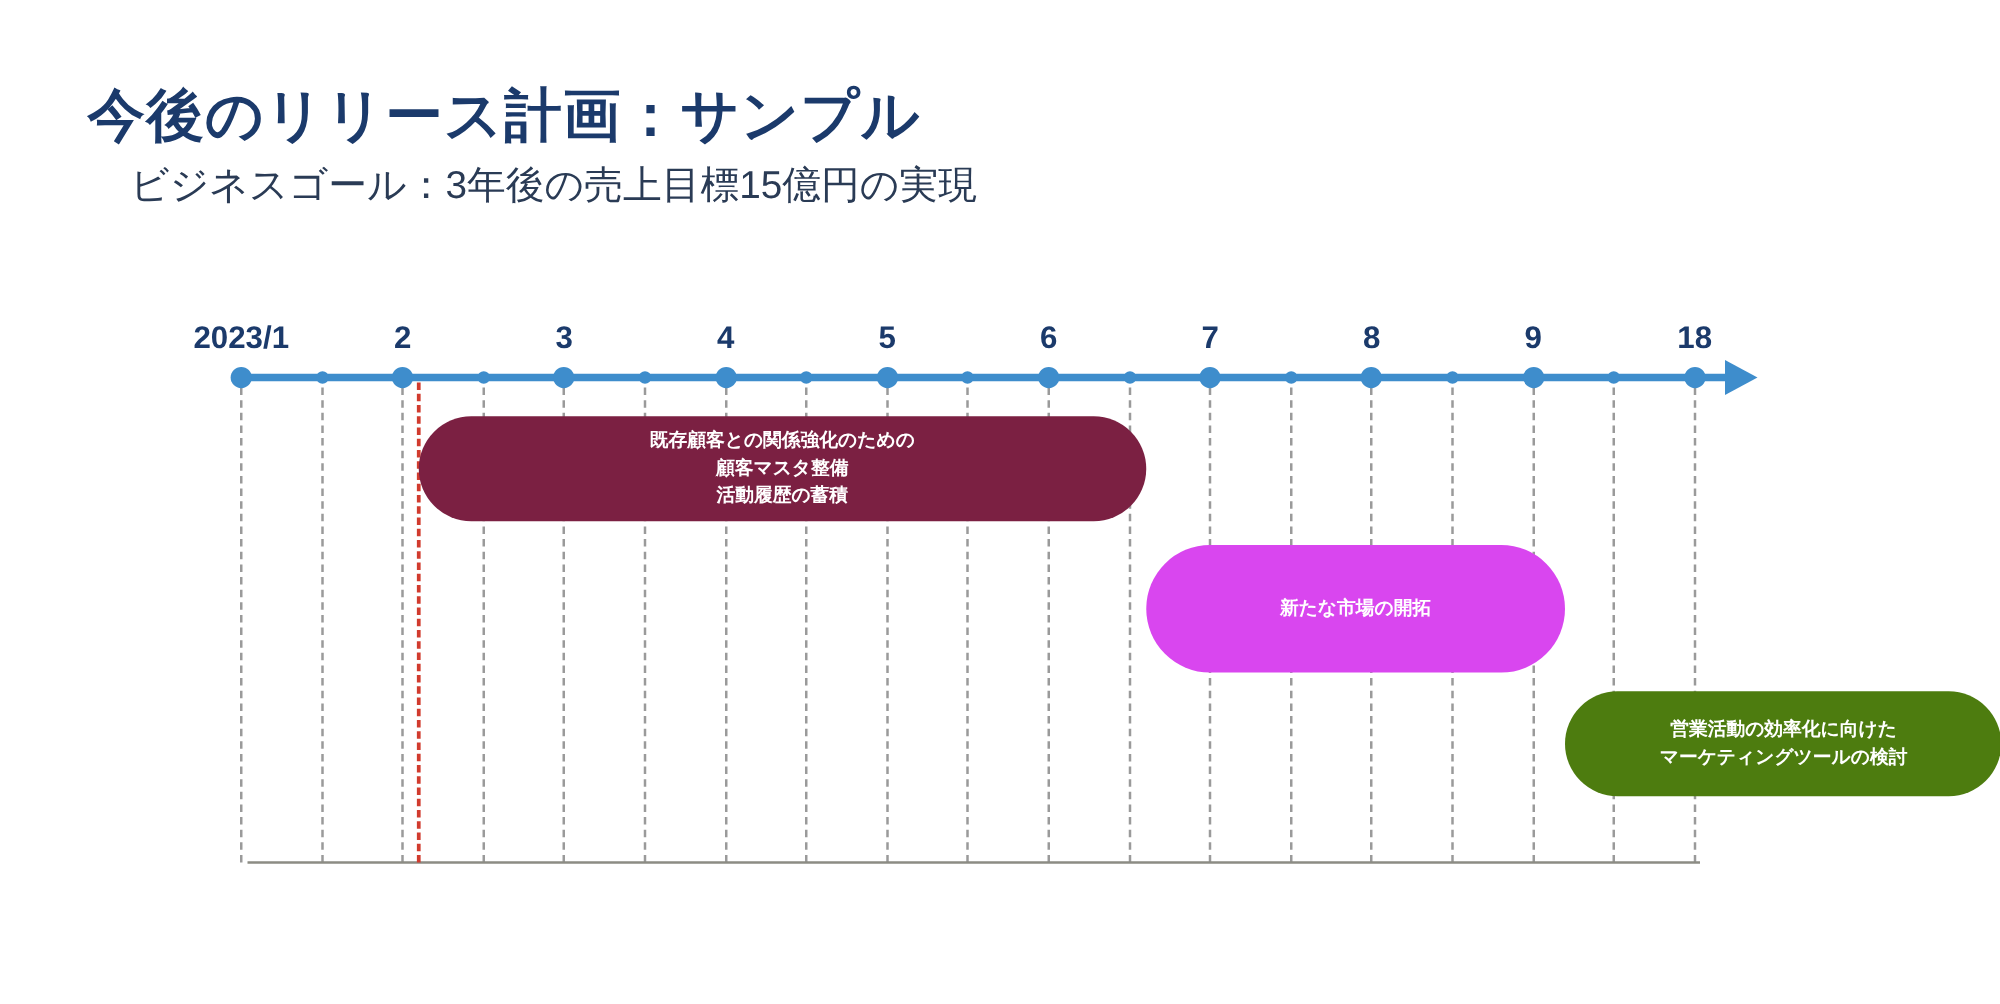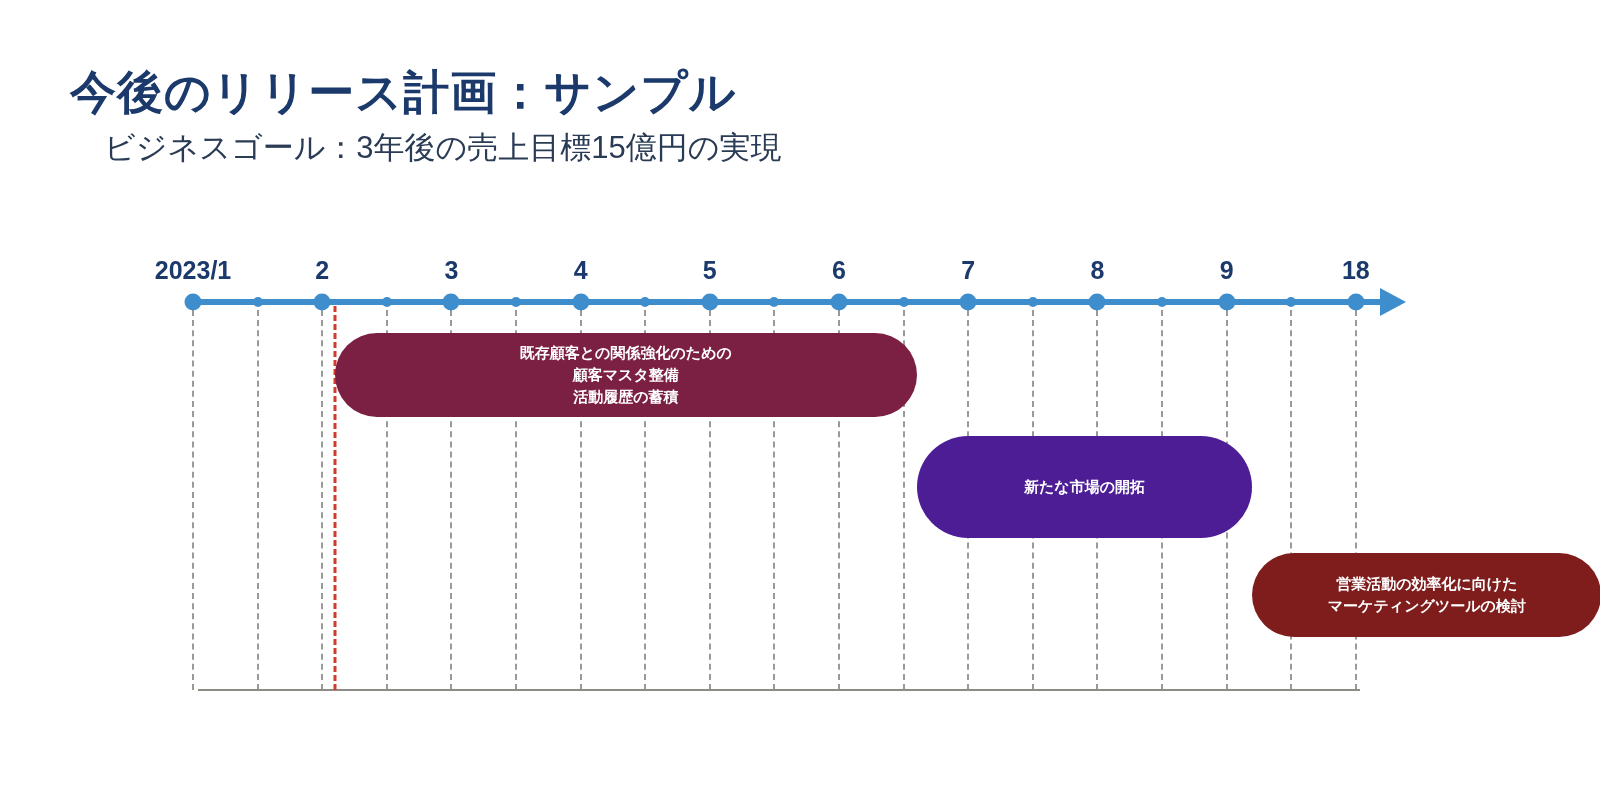--- a/index.html
+++ b/index.html
@@ -218,22 +218,22 @@
         <div class="tick-label" style="left: 1355.8px;">18</div>
       </div>
   </div>
 
   <div id="task-bars">
       <div class="task-bar" style="left: 335.12px; width: 581.4px; top: 333px; height: 84px; background: rgb(123, 32, 66);">
         <span class="bar-text">既存顧客との関係強化のための
 顧客マスタ整備
 活動履歴の蓄積</span>
       </div>
-      <div class="task-bar" style="left: 916.52px; width: 335.92px; top: 436px; height: 102px; background: #4c1d95;">
+      <div class="task-bar" style="left: 916.52px; width: 335.92px; top: 436px; height: 102px; background: #d946ef;">
         <span class="bar-text">新たな市場の開拓</span>
       </div>
-      <div class="task-bar" style="left: 1252.44px; width: 348.84px; top: 553px; height: 84px; background: #7f1d1d;">
+      <div class="task-bar" style="left: 1252.44px; width: 348.84px; top: 553px; height: 84px; background: #4d7c0f;">
         <span class="bar-text">営業活動の効率化に向けた
 マーケティングツールの検討</span>
       </div>
     </div>
 
 </div>
 
 </body></html>

